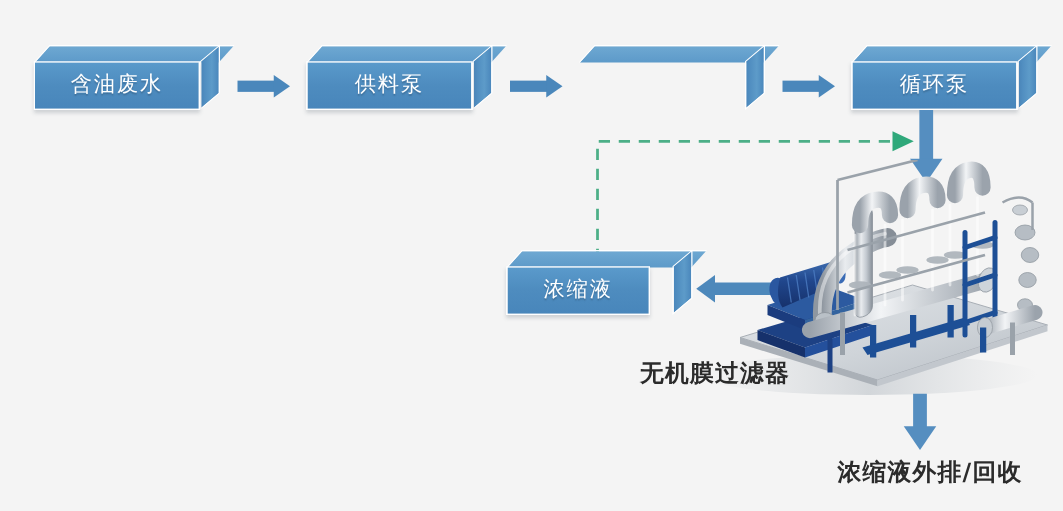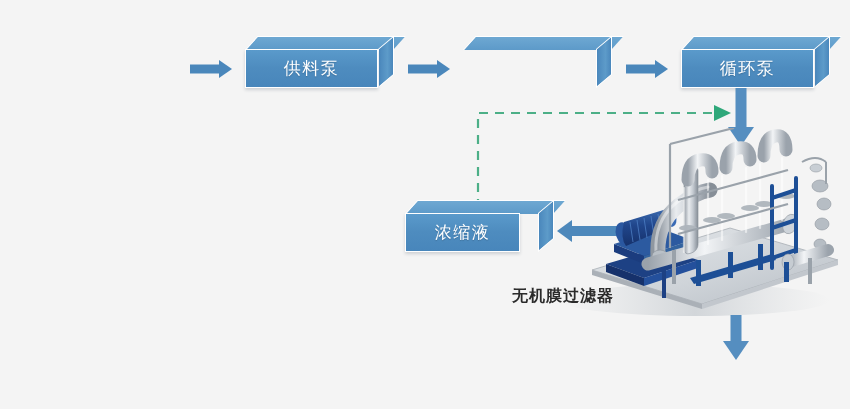--- a/index.html
+++ b/index.html
@@ -64,33 +64,40 @@
     width:11px;background:#558ec0;}
   .arrow-d .head{position:absolute;left:50%;bottom:0;transform:translateX(-50%);
     width:0;height:0;border-left:13px solid transparent;border-right:13px solid transparent;
     border-top:19px solid #558ec0;}
 
   
   .recycle-svg{position:absolute;left:0;top:0;width:850px;height:409px;pointer-events:none;}
 
   
   .txtlabel{
-    position:absolute;color:#2b2b2b;font-size:16px;font-weight:bold;
+    position:absolute;color:#2b2b2b;font-size:19px;font-weight:bold;
     letter-spacing:1px;white-space:nowrap;
   }
 
   
   .machine{position:absolute;left:520px;top:128px;width:330px;height:190px;}
   .machine svg{display:block;}
 </style>
 </head>
 <body>
 
 <div id="stage">
 
+  <div class="box3d" style="left:27px;top:36px;width:148px;height:52px;">
+    <div class="top" style="width:148px;height:14px;transform:skewX(-42deg);transform-origin:bottom left;left:0;top:0;"></div>
+    <div class="side" style="left:133px;top:13px;width:16px;height:39px;transform:skewY(-40deg);transform-origin:top left;"></div>
+    <div class="front" style="top:13px;height:39px;width:133px;">
+      <span class="label">含油废水</span>
+    </div>
+  </div>
 
   <div class="arrow-r" style="left:190px;top:60px;width:42px;height:18px;">
     <div class="shaft" style="width:30px;"></div>
     <div class="head"></div>
   </div>
 
   <div class="box3d" style="left:245px;top:36px;width:148px;height:52px;">
     <div class="top" style="width:148px;height:14px;transform:skewX(-42deg);transform-origin:bottom left;left:0;top:0;"></div>
     <div class="side" style="left:133px;top:13px;width:16px;height:39px;transform:skewY(-40deg);transform-origin:top left;"></div>
     <div class="front" style="top:13px;height:39px;width:133px;">
@@ -299,14 +306,15 @@
     </svg>
   </div>
 
   <div class="txtlabel" style="left:512px;top:286px;">无机膜过滤器</div>
 
   <div class="arrow-d" style="left:723px;top:315px;width:26px;height:45px;">
     <div class="shaft" style="height:30px;"></div>
     <div class="head"></div>
   </div>
 
+  <div class="txtlabel" style="left:670px;top:365px;">浓缩液外排/回收</div>
 
 </div>
 
 </body></html>

